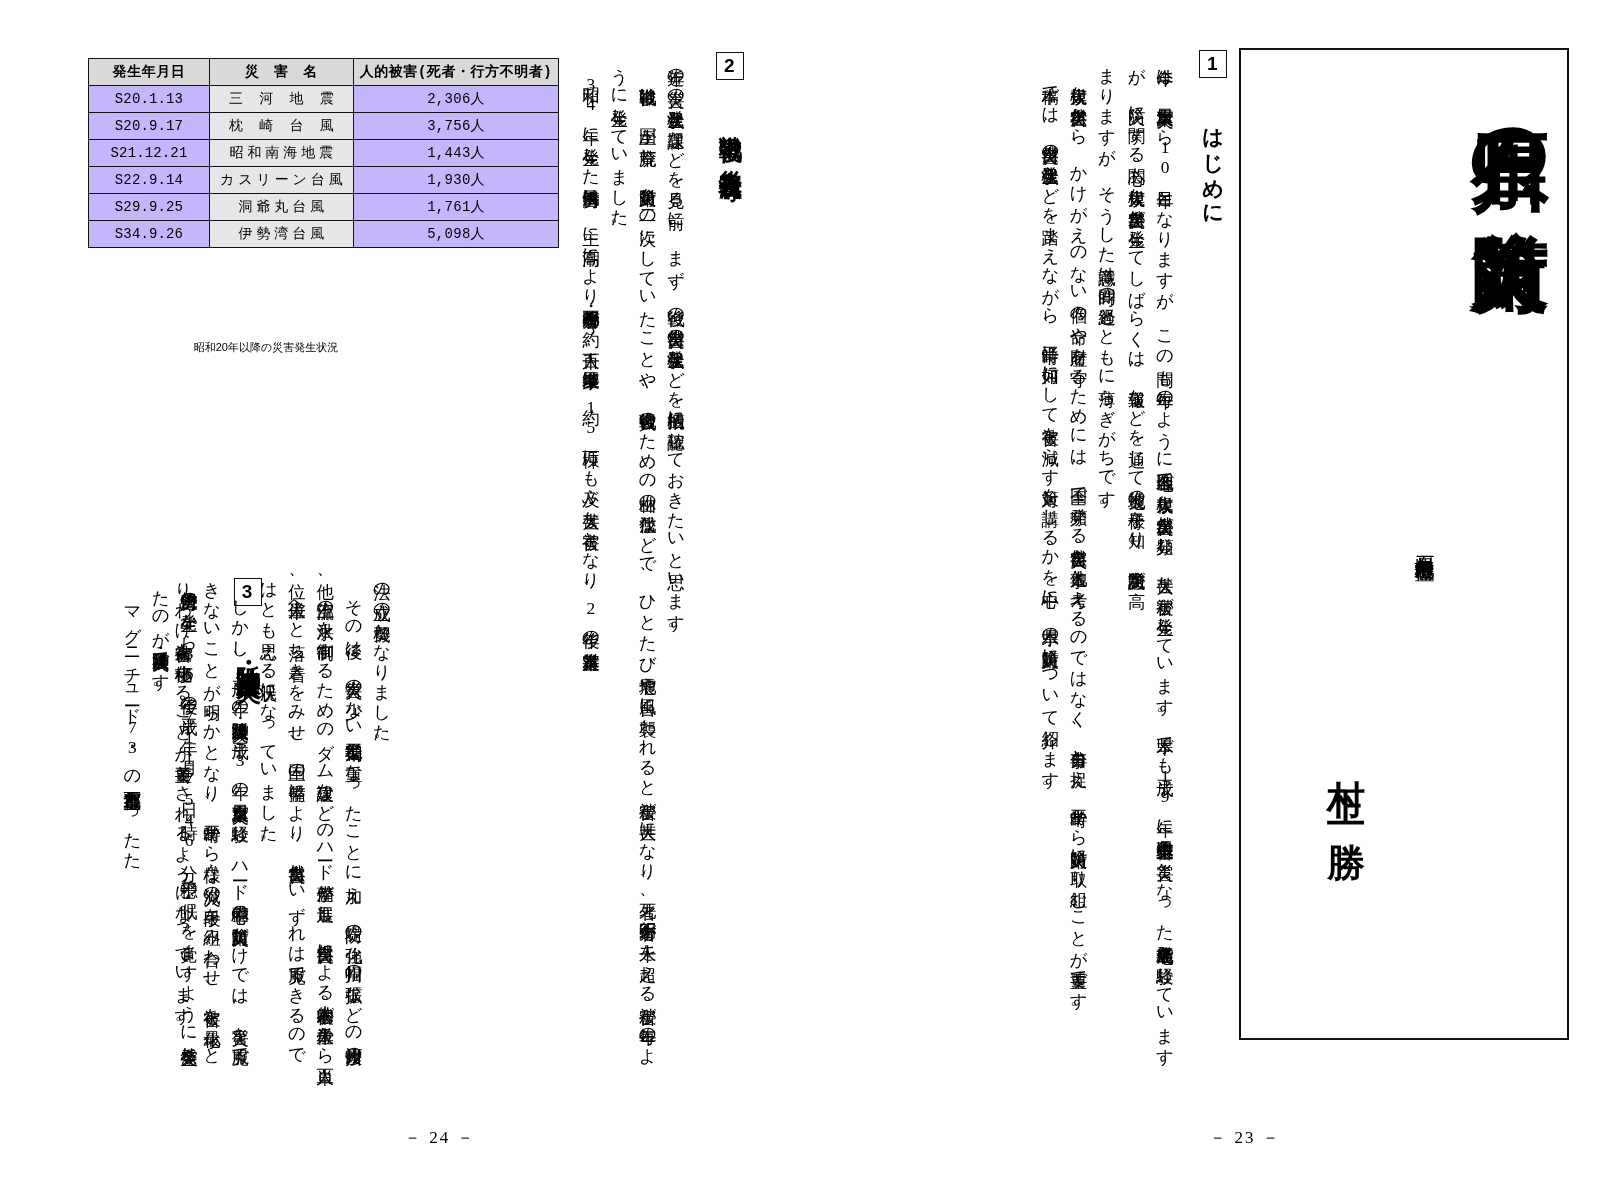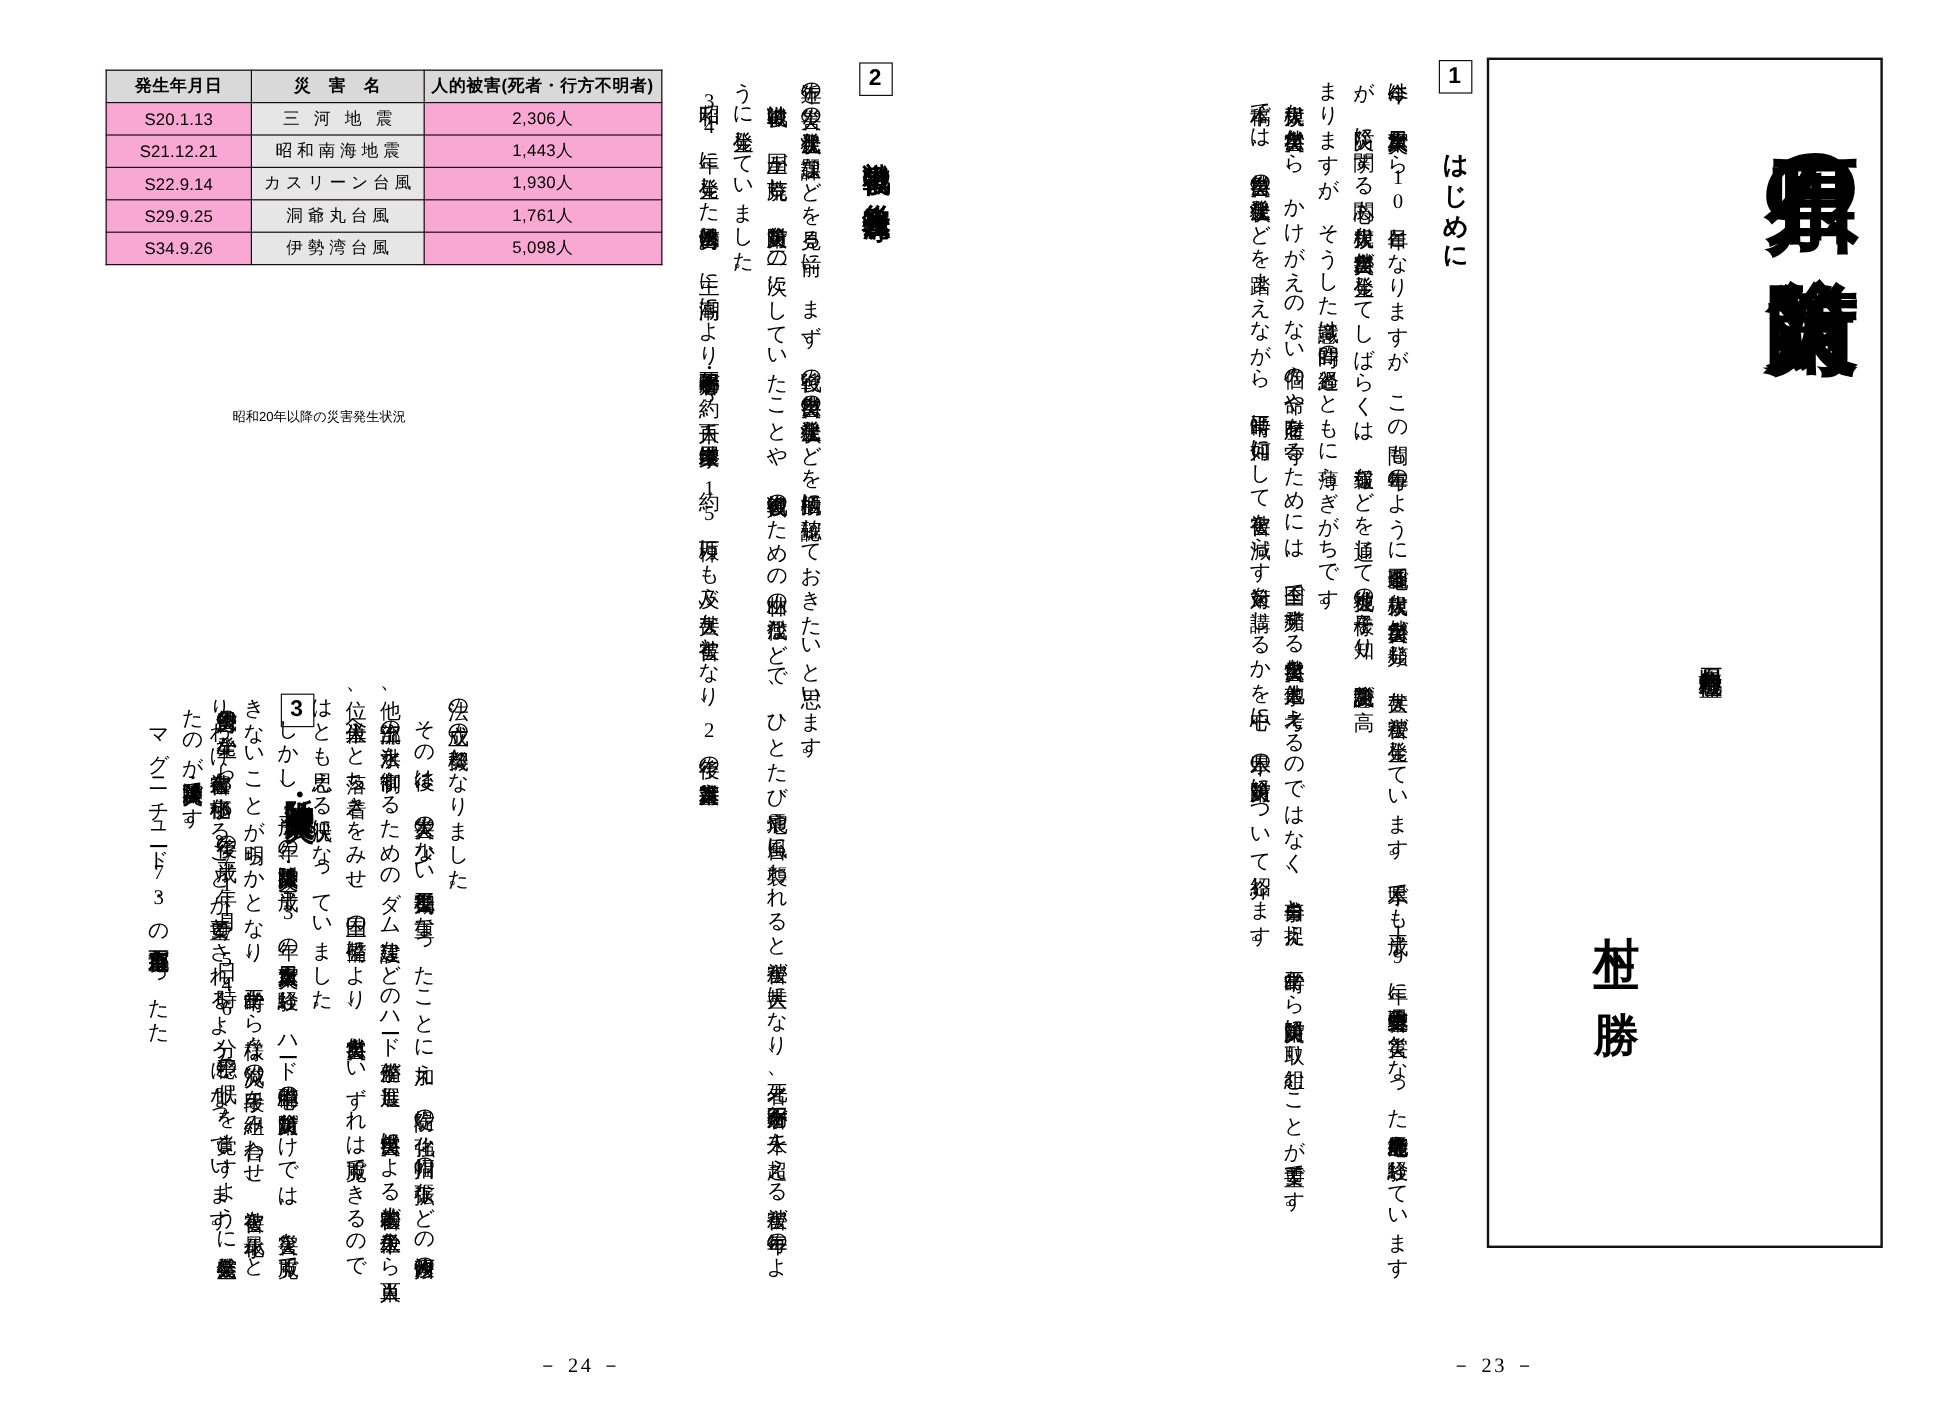--- a/index.html
+++ b/index.html
@@ -117,22 +117,22 @@
     left: 0;
     top: 0;
     width: 806px;
     height: 1177px;
   }
   table.dis-table {
     position: absolute;
     left: 88px;
     top: 58px;
     border-collapse: collapse;
-    font-family: Liberation Sans, sans-serif;
-    background: #f9a8d4;
+    font-family: Liberation Mono, monospace;
+    background: #c4b5fd;
   }
   table.dis-table th, table.dis-table td {
     border: 1px solid #111;
     font-size: 14px;
     padding: 4px 6px;
     text-align: center;
     white-space: nowrap;
   }
   table.dis-table thead th {
     background: #d9d9d9;
@@ -199,20 +199,25 @@
           <th class="cas">人的被害(死者・行方不明者)</th>
         </tr>
       </thead>
       <tbody>
         <tr>
           <td class="date">S20.1.13</td>
           <td class="name">三 河 地 震</td>
           <td class="cas">2,306人</td>
         </tr>
         <tr>
+          <td class="date">S20.9.17</td>
+          <td class="name">枕 崎 台 風</td>
+          <td class="cas">3,756人</td>
+        </tr>
+        <tr>
           <td class="date">S21.12.21</td>
           <td class="name">昭和南海地震</td>
           <td class="cas">1,443人</td>
         </tr>
         <tr>
           <td class="date">S22.9.14</td>
           <td class="name">カスリーン台風</td>
           <td class="cas">1,930人</td>
         </tr>
         <tr>
@@ -244,16 +249,16 @@
 　しかし、平成7年の阪神・淡路大震災、平成23年の東日本大震災を経験し、ハード整備中心の防災対策だけでは、災害を克服できないことが明らかとなり、平常時から様々な減災の手段を組み合わせ、被害を最小化、とりわけ人命被害を極小化することが重要とされるようになっています。</div>
 
     <div class="sec-head" style="left:232px; top:578px; font-size:25px;">
       <span class="sec-num">3</span>
       <span>阪神・淡路大震災</span>
     </div>
 
     <div class="col" style="left:88px; top:578px; height:478px; width:115px; white-space:pre-wrap;">伊勢湾台風の発生から36年後の平成7年1月17日5時46分、平穏の眠りを覚ますように突然発生したのが阪神・淡路大震災です。
 　マグニチュード7・3の都市直下型地震だったた</div>
 
-    <div class="page-num" style="left:404px;margin-left:44px;">－ 24 －</div>
+    <div class="page-num" style="left:404px;">－ 24 －</div>
   </div>
 
 </div>
 
 </body></html>

